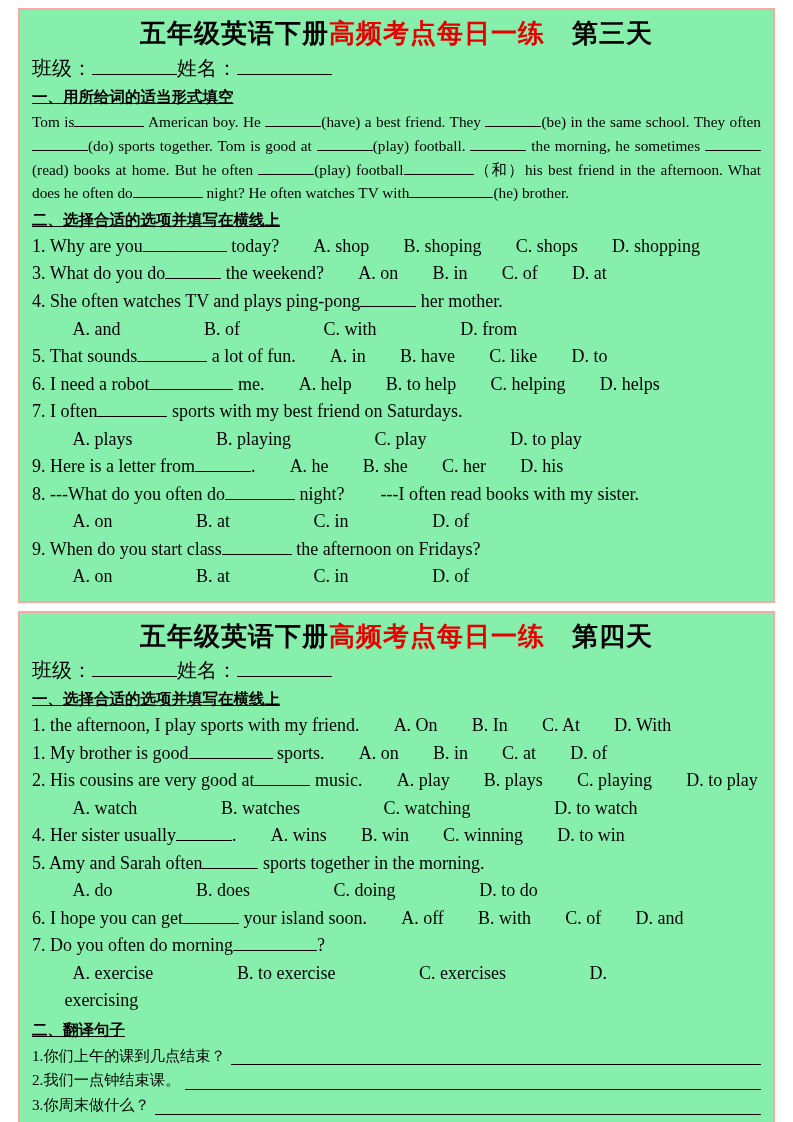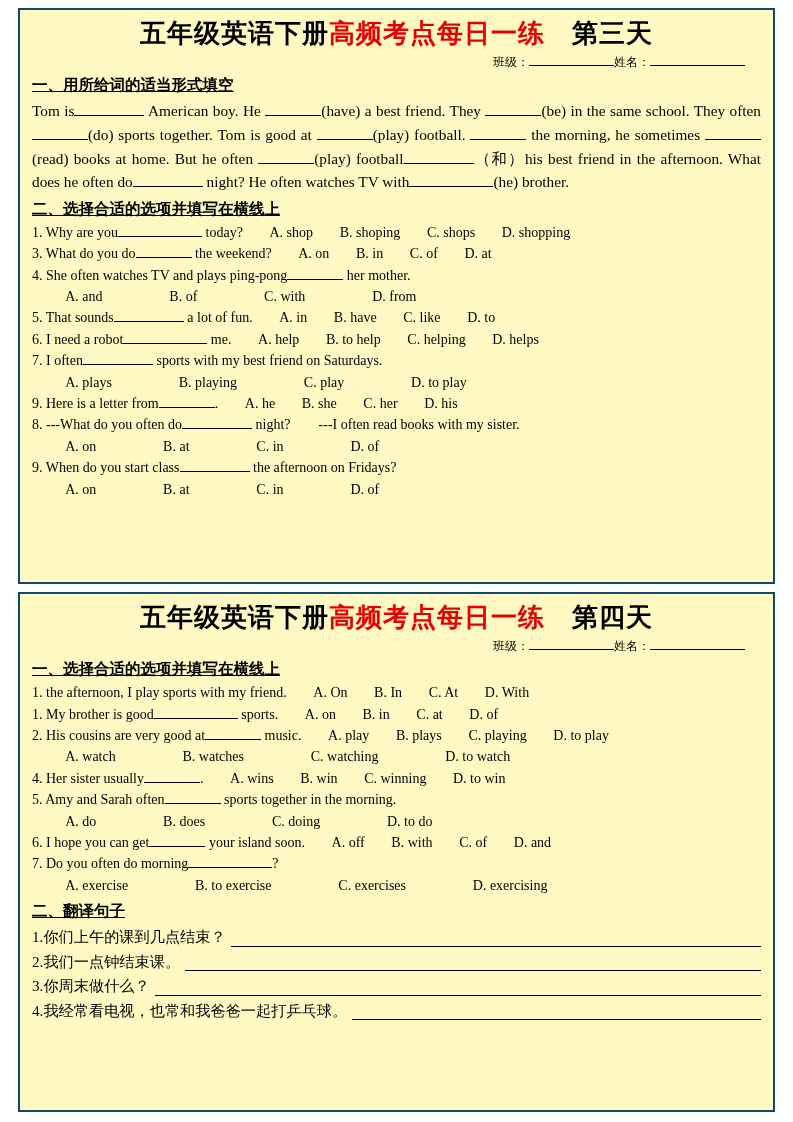--- a/index.html
+++ b/index.html
@@ -3,37 +3,37 @@
 <meta charset="utf-8">
 <style>
   * { margin:0; padding:0; box-sizing:border-box; }
   html,body { background:#ffffff; }
   body {
     width:793px; min-height:1122px; margin:0 auto;
     font-family:"Liberation Serif","DejaVu Serif",serif;
     color:#000;
   }
   .sheet {
-    border:2px solid #0c4a6e;
+    border:2px solid #fca5a5;
     margin:8px 18px 0 18px;
     padding:8px 12px 10px 12px;
-    background:#fef9c3;
+    background:#86efac;
   }
   .sheet1 { min-height:576px; }
   .sheet2 { min-height:520px; }
   .title {
     text-align:center;
     font-size:26px;
     font-weight:bold;
     letter-spacing:1px;
     line-height:1.25;
   }
   .meta {
-    text-align:right;
-    font-size:12px;
+    text-align:left;
+    font-size:20px;
     padding-right:16px;
     margin:3px 0 2px 0;
     line-height:1.4;
   }
   .blankline {
     display:inline-block;
     border-bottom:1px solid #000;
     height:0.95em;
     width:85px;
     vertical-align:baseline;
@@ -46,21 +46,21 @@
     margin-top:3px;
     text-decoration:underline;
   }
   .para {
     font-size:15.3px;
     line-height:1.55;
     text-align:justify;
     margin-top:1px;
   }
   .q-line {
-    font-size:14px;
+    font-size:18px;
     line-height:1.53;
   }
   .stem { white-space:pre-wrap; }
   .q-line > .opt { margin-left:1.9em; }
   .opt-line { padding-left:1.8em; }
   .opt-line > .opt { margin-left:8px; margin-right:4.2em; }
   .blank {
     display:inline-block;
     border-bottom:1px solid #000;
     height:0.92em;

